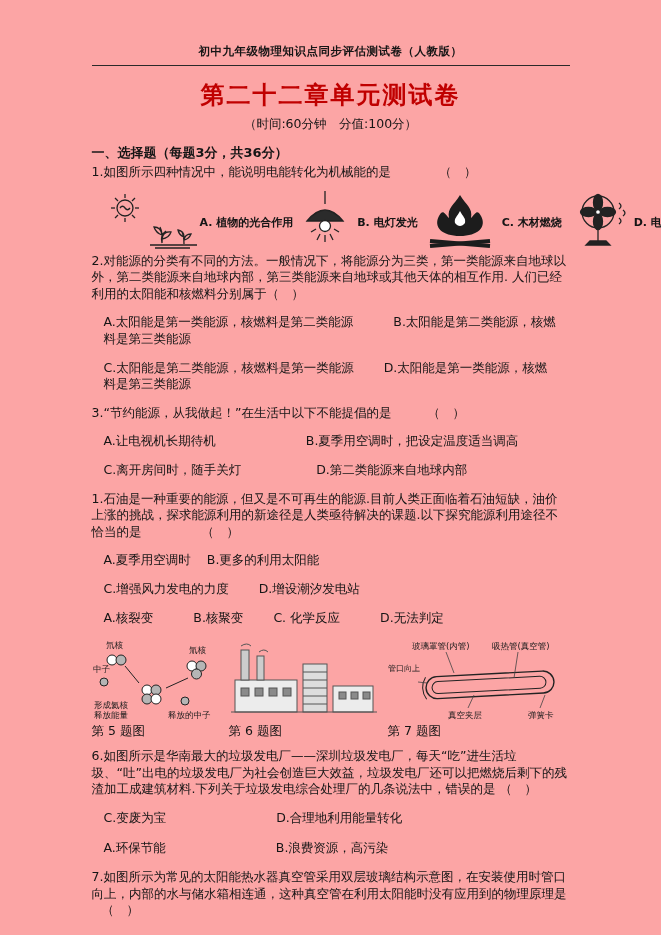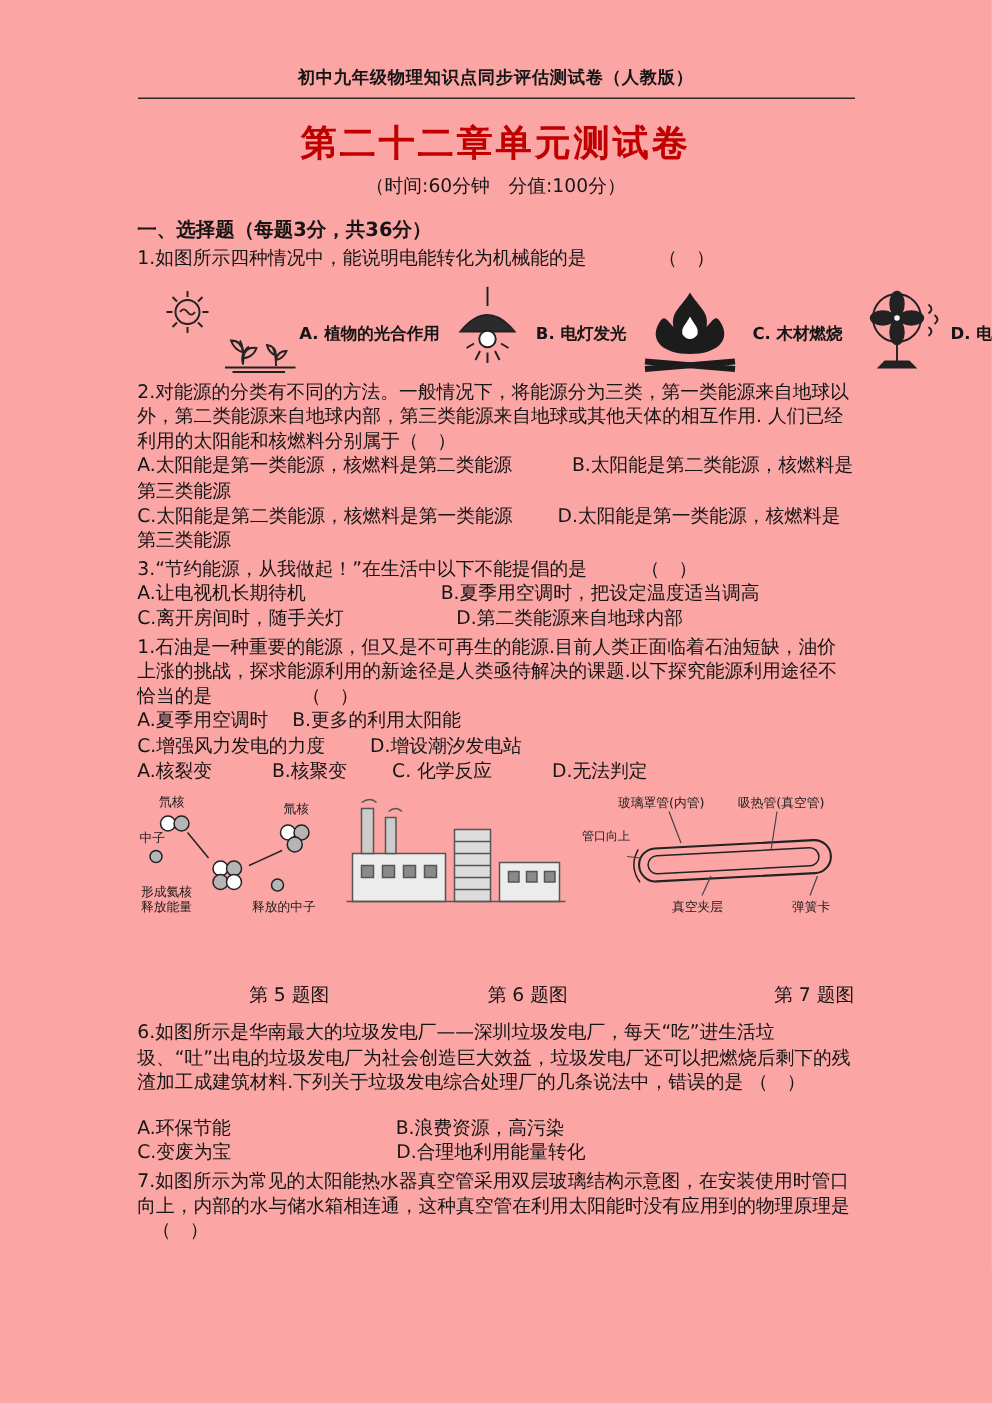--- a/index.html
+++ b/index.html
@@ -5,30 +5,30 @@
   html,body{margin:0;padding:0;}
   body{background:#d9d9d9;font-family:"DejaVu Sans","Liberation Sans",sans-serif;}
   .page{position:relative;width:661px;height:935px;margin:0 auto;background:#fca5a5;color:#151515;overflow:hidden;}
   .inner{width:478px;margin:0 auto;}
   .doc-header{padding-top:44px;text-align:center;font-size:11.5px;font-weight:700;letter-spacing:.5px;}
   .header-rule{border:none;border-top:1.5px solid #2a2a2a;margin:6px 0 0 0;}
   .doc-title{margin:13px 0 0 0;text-align:center;font-size:24px;font-weight:700;color:#c00000;font-family:"DejaVu Serif","Liberation Serif",serif;letter-spacing:2px;}
   .doc-subtitle{margin-top:5px;text-align:center;font-size:12.5px;}
   .section-heading{margin:11px 0 0 0;font-size:13px;font-weight:700;}
   .q{margin:2px 0 0 0;font-size:12.5px;line-height:16.6px;word-break:break-all;}
-  .options{margin:0;font-size:12.5px;line-height:16.6px;word-break:break-all;}
+  .options{margin:12px;font-size:12.5px;line-height:16.6px;word-break:break-all;}
   .gap{display:inline-block;height:1px;vertical-align:middle;}
   .g16{width:16px}.g30{width:30px}.g40{width:40px}.g75{width:75px}.g90{width:90px}.g110{width:110px}
   .ml4{margin-left:4px}.ml10{margin-left:10px}.ml36{margin-left:36px}.ml48{margin-left:48px}.ml60{margin-left:60px}
   .answer-blank{white-space:nowrap;}
   .q1-figrow{display:flex;justify-content:space-between;align-items:flex-end;margin:10px 8px 2px 8px;}
   .q1-fig{display:flex;flex-direction:row;align-items:center;margin:0;}
   .q1-fig figcaption{font-size:11px;font-weight:700;margin-top:3px;white-space:nowrap;}
   .figures-row{display:flex;justify-content:space-between;align-items:flex-end;margin-top:5px;}
-  .figure-block{display:flex;flex-direction:column;align-items:flex-end;margin:0;gap:43px;}
+  .figure-block{display:flex;flex-direction:column;align-items:flex-start;margin:0;}
   .figure-block figcaption{font-size:12.5px;margin-top:3px;white-space:nowrap;}
   .q6-first{margin-top:14px;}
   .q-after-figs{margin-top:8px;}
   svg text{font-family:"DejaVu Sans","Liberation Sans",sans-serif;fill:#1b1b1b;}
 </style>
 </head>
 <body>
 
 <div class="page">
   <div class="inner">
@@ -199,19 +199,19 @@
           <text x="104" y="11" font-size="8.5">吸热管(真空管)</text>
           <text x="0" y="33" font-size="8">管口向上</text>
           <text x="60" y="80" font-size="8.5">真空夹层</text>
           <text x="140" y="80" font-size="8.5">弹簧卡</text>
         </svg>
         <figcaption>第 7 题图</figcaption>
       </figure>
     </div>
 
     <p class="q q-after-figs"><span>6.如图所示是华南最大的垃圾发电厂——深圳垃圾发电厂，每天“吃”进生活垃圾、“吐”出电的垃圾发电厂为社会创造巨大效益，垃圾发电厂还可以把燃烧后剩下的残渣加工成建筑材料.下列关于垃圾发电综合处理厂的几条说法中，错误的是</span><span class="answer-blank ml4">（　）</span></p>
+    <p class="options"><span>C.变废为宝</span><span class="gap g110"></span><span>D.合理地利用能量转化</span></p>
     <p class="options q6-first"><span>A.环保节能</span><span class="gap g110"></span><span>B.浪费资源，高污染</span></p>
-    <p class="options"><span>C.变废为宝</span><span class="gap g110"></span><span>D.合理地利用能量转化</span></p>
 
     <p class="q"><span>7.如图所示为常见的太阳能热水器真空管采用双层玻璃结构示意图，在安装使用时管口向上，内部的水与储水箱相连通，这种真空管在利用太阳能时没有应用到的物理原理是</span><span class="answer-blank ml10">（　）</span></p>
 
   </div>
 </div>
 
 </body></html>

